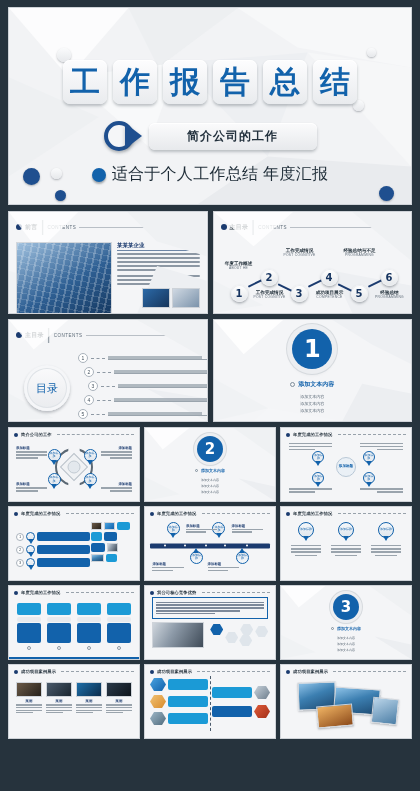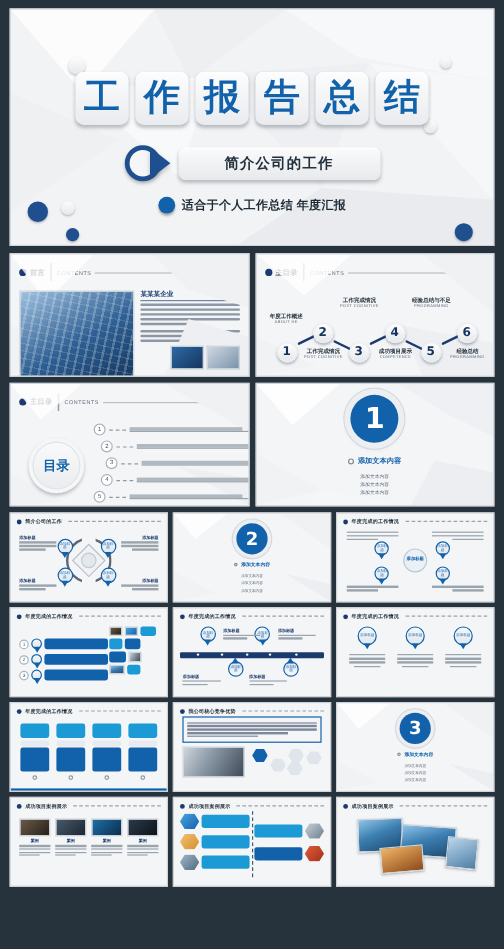--- a/index.html
+++ b/index.html
@@ -47,21 +47,21 @@
   }
   .company-bar {
     margin-left:7px; width:168px; height:27px; border-radius:6px;
     background:linear-gradient(#fbfbfc,#e7e9ec);
     box-shadow:0 2px 3px rgba(60,70,80,.3), inset 0 1px 0 #fff;
     display:flex; align-items:center; justify-content:center;
     color:#23313d; font-size:12px; font-weight:bold; letter-spacing:1px;
   }
   .tag-row { position:absolute; left:0; right:0; top:156px; display:flex; align-items:center; justify-content:center; gap:6px; }
   .tag-dot { width:14px;height:14px;border-radius:50%;background:#1262ab; box-shadow:0 2px 2px rgba(50,60,70,.4); }
-  .tag-txt { color:#1d2b36; font-size:10px; font-weight:bold; letter-spacing:.3px; }
+  .tag-txt { color:#1d2b36; font-size:16px; font-weight:normal; letter-spacing:.3px; }
   .bub { position:absolute; border-radius:50%; box-shadow:0 1px 2px rgba(40,50,60,.35); }
   .bub.light { background:linear-gradient(#fafbfc,#e6e8eb); }
   .bub.navy  { background:#1f4f8f; }
 
   
   .sh { display:flex; align-items:center; gap:3px; }
   .sh .dot { border-radius:50%; background:#1b3b6f; flex:none; }
   .sh .zh { color:#1d2b36; font-weight:bold; letter-spacing:.2px; }
   .sh .en { color:#5d6b78; letter-spacing:.5px; }
   .sh .bar { flex:1; height:1px; background:#b9bfc6; }
@@ -102,21 +102,21 @@
   .nlab s { display:block; color:#5e6b78; font-size:3.3px; text-decoration:none; letter-spacing:.3px; }
   .conn { position:absolute; height:1.5px; background:#1b3b6f; border-radius:1px; }
 
   
   .mulu { position:relative; height:78px; margin-top:5px; }
   .mulu-badge {
     position:absolute; left:8px; top:16px; width:46px;height:46px;border-radius:50%;
     background:linear-gradient(#fbfbfc,#e9ebee);
     box-shadow:0 2px 3px rgba(50,60,70,.3), inset 0 0 0 3px #f5f6f8, inset 0 0 0 4px #dfe3e7;
     display:flex;align-items:center;justify-content:center;
-    color:#1262ab; font-size:11px; font-weight:bold;
+    color:#1262ab; font-size:11px; font-weight:normal;
   }
   .mrow { position:absolute; left:62px; display:flex; align-items:center; gap:3px; width:130px; }
   .mrow .mnum { width:10px;height:10px;border-radius:50%;background:#fff;border:1px solid #aab3bc;
     display:flex;align-items:center;justify-content:center;color:#44525e;font-size:5px;flex:none; }
   .mrow .mdash { width:14px;border-top:1px dashed #8e99a4;flex:none; }
   .mrow .mtxt { flex:1;border-bottom:1px solid #9aa4ad;height:4px; position:relative; }
   .mrow .mtxt::before{content:"";position:absolute;left:0;right:6px;top:0;height:2.5px;background:#9aa4ad;opacity:.75;}
 
   
   .div1 { display:flex;flex-direction:column;align-items:center;justify-content:center;height:100%; }

